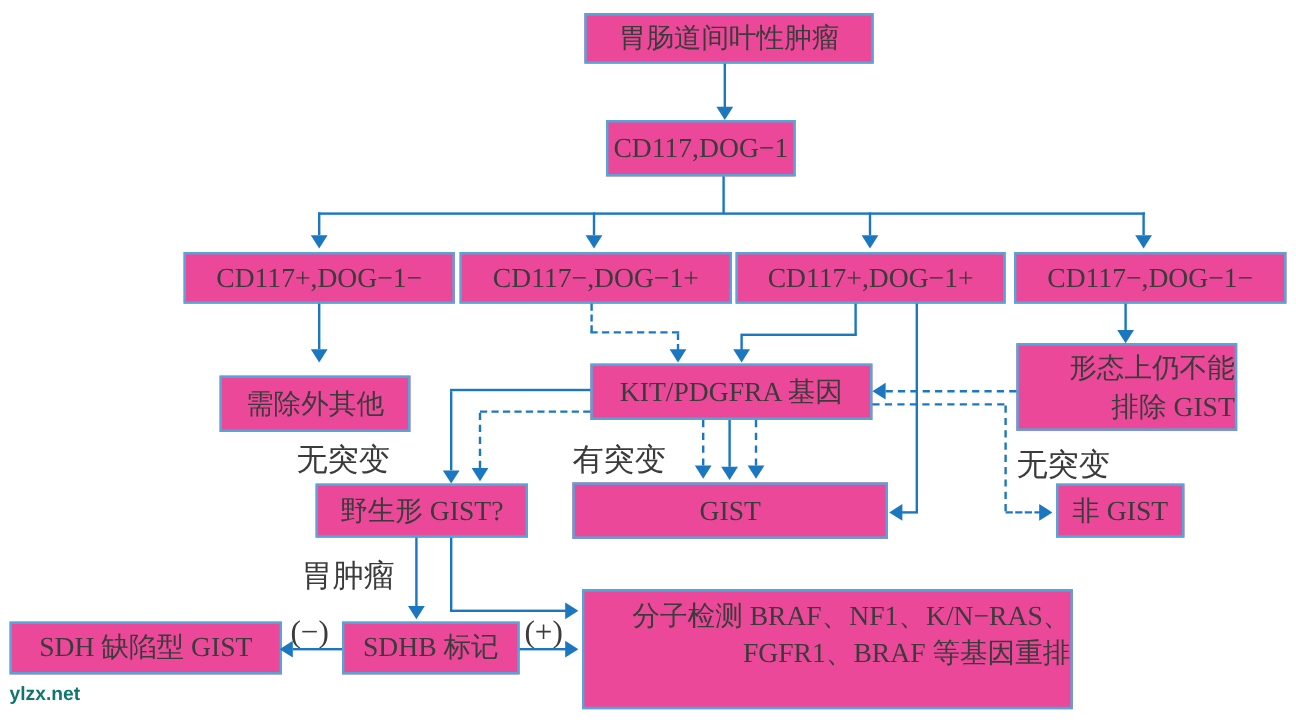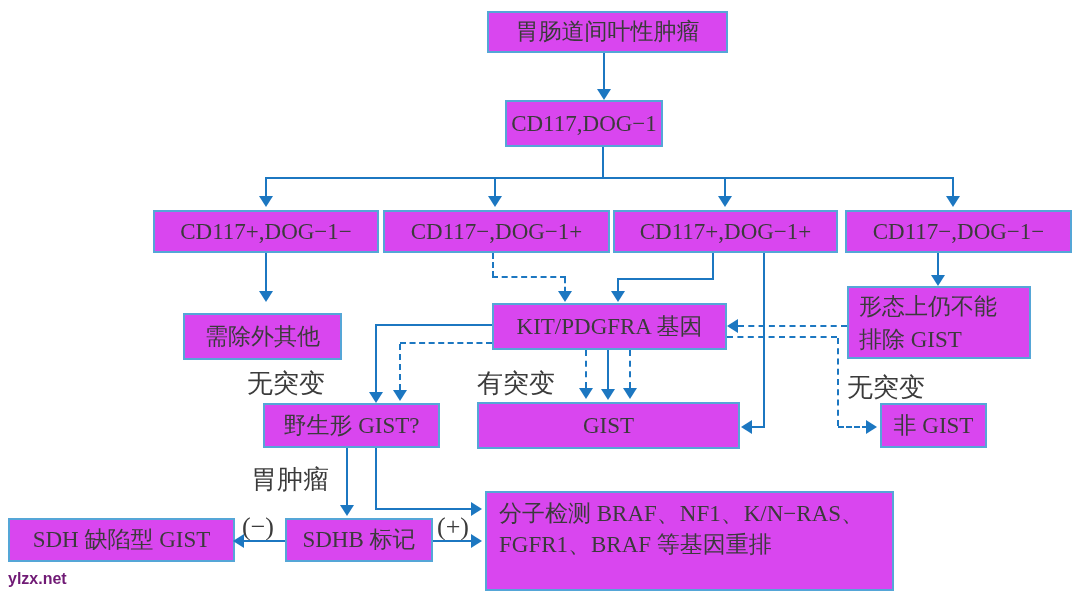--- a/index.html
+++ b/index.html
@@ -3,37 +3,37 @@
 <meta charset="utf-8">
 <style>
   html,body { margin:0; padding:0; background:#ffffff; }
   .stage {
     position:relative; width:1080px; height:604px; background:#ffffff;
     font-family:"Liberation Serif","DejaVu Serif",serif; overflow:hidden;
     color:#3b3b3b;
   }
   .node {
     position:absolute; box-sizing:border-box;
-    background:#d946ef; border:2px solid #55a6d7;
+    background:#ec4899; border:2px solid #55a6d7;
     display:flex; align-items:center; justify-content:center;
     font-size:23px; line-height:1.2; white-space:nowrap;
   }
-  .node.multiline { display:block; white-space:normal; }
+  .node.multiline { display:block; white-space:normal;text-align:right; }
   .node.multiline .ln { white-space:nowrap; }
   .lbl { position:absolute; font-size:26px; white-space:nowrap; }
   .hl { position:absolute; height:2px; background:#1c77c1; }
   .vl { position:absolute; width:2px;  background:#1c77c1; }
   .hd { position:absolute; height:0; border-top:2px dashed #1c77c1; }
   .vd { position:absolute; width:0;  border-left:2px dashed #1c77c1; }
   .a  { position:absolute; width:0; height:0; border-style:solid; }
   .a.down  { border-width:11px 7px 0 7px;  border-color:#1c77c1 transparent transparent transparent; }
   .a.left  { border-width:7px 11px 7px 0;  border-color:transparent #1c77c1 transparent transparent; }
   .a.right { border-width:7px 0 7px 11px;  border-color:transparent transparent transparent #1c77c1; }
   .wm { position:absolute; font-family:"Liberation Sans","DejaVu Sans",sans-serif;
-        font-size:16px; font-weight:bold; color:#701a75; }
+        font-size:16px; font-weight:bold; color:#0f766e; }
 </style>
 </head>
 <body>
 
 <div class="stage">
 
   <div class="node" style="left:487px;top:11px;width:241px;height:42px">
     <span>胃肠道间叶性肿瘤</span>
   </div>
 

